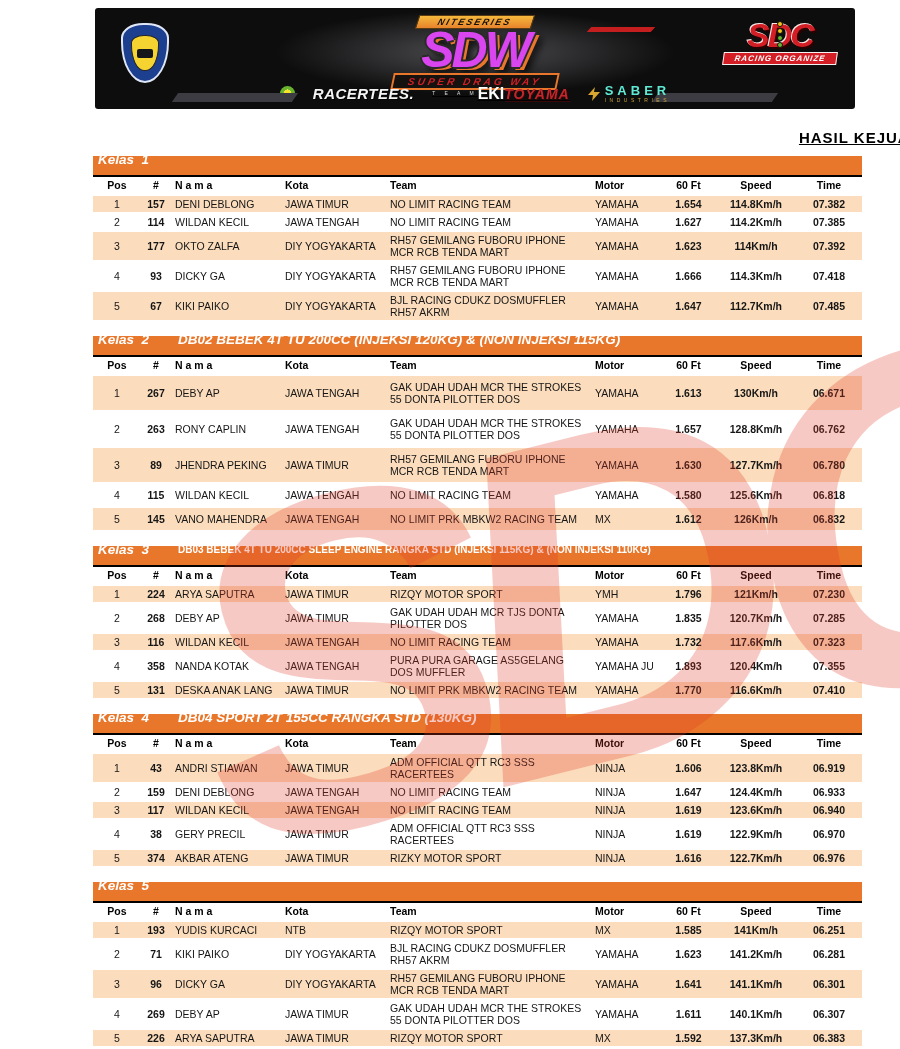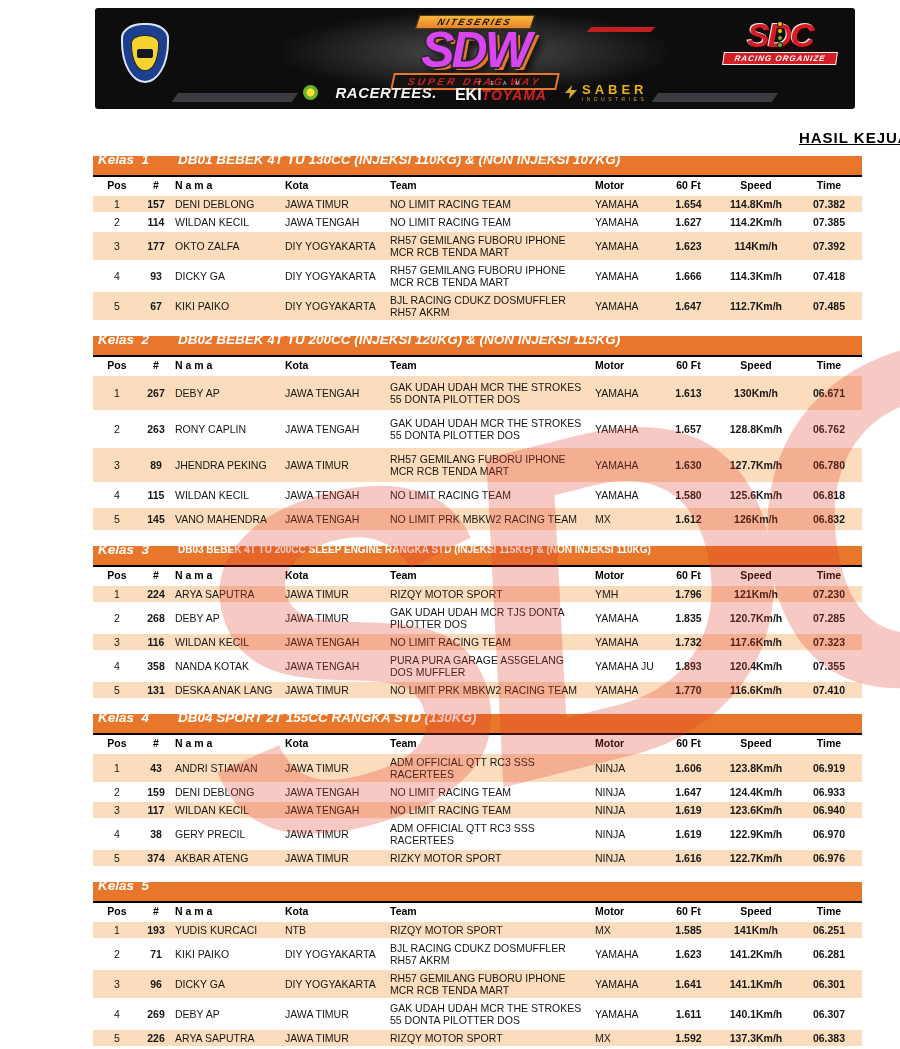--- a/index.html
+++ b/index.html
@@ -25,27 +25,27 @@
        text-shadow:2px 0 0 #2a2a2a,-2px 0 0 #2a2a2a,0 2px 0 #2a2a2a,0 -2px 0 #2a2a2a,4px 3px 0 #e8772b,7px 6px 9px #000;}
   .sdw::after{content:"";position:absolute;right:52px;top:-2px;width:64px;height:5px;background:#c41e1e;transform:skewX(-42deg);}
   .tag{position:relative;display:inline-block;border:2px solid #e8772b;background:#161210;color:#cf2026;
        font-weight:800;font-style:italic;font-size:10px;letter-spacing:3px;padding:1px 14px;transform:skewX(-12deg);}
   .sponsors{position:absolute;bottom:4px;left:-60px;right:-60px;display:flex;align-items:center;justify-content:center;gap:18px;margin-top:20px;}
   .strip{position:absolute;bottom:1px;height:9px;background:#3c3c42;transform:skewX(-35deg);z-index:0;}
   .strip.l{left:-10px;width:120px}.strip.r{right:-10px;width:120px}
   .rt-ic{width:15px;height:15px;border-radius:50%;flex:0 0 15px;
          background:radial-gradient(circle,#f8e12f 0 38%,#67b52f 39% 72%,#d8327c 73% 100%);box-shadow:0 0 0 1px #111;}
   .rt{color:#f4f4f4;font-weight:800;font-style:italic;font-size:15px;letter-spacing:.5px;text-shadow:1px 1px 0 #000;position:relative;z-index:1;}
-  .eki-wrap{display:flex;flex-direction:column;align-items:center;line-height:1;position:relative;z-index:1;}
+  .eki-wrap{display:flex;align-items:center;line-height:1;position:relative;z-index:1;text-decoration:underline;}
   .team{color:#ddd;font-size:5px;letter-spacing:4px;margin-bottom:1px;}
   .eki{color:#fff;font-weight:800;font-size:16px;}
   .toyama{color:#c0272d;font-weight:800;font-style:italic;font-size:14px;letter-spacing:1px;text-shadow:1px 1px 0 #3a0606;}
   .saber-wrap{display:flex;align-items:center;gap:5px;position:relative;z-index:1;}
   .saber-col{display:flex;flex-direction:column;align-items:flex-start;line-height:1;}
-  .saber{color:#eab308;font-size:13px;font-weight:700;letter-spacing:4px;}
+  .saber{color:#5eead4;font-size:13px;font-weight:700;letter-spacing:4px;}
   .inds{color:#caa43c;font-size:5px;letter-spacing:3.5px;margin-top:1px;}
 
   .sdc-logo{position:absolute;right:14px;top:12px;width:122px;text-align:center;}
   .sdc-name{position:relative;font-size:34px;line-height:30px;font-weight:800;font-style:italic;color:#d21e24;letter-spacing:-2px;
             text-shadow:-1px -1px 0 #fbe9e9,2px 2px 0 #2a0202;}
   .sdc-dots{position:absolute;left:50%;top:1px;transform:translateX(-50%);display:flex;flex-direction:column;gap:1px;}
   .sdc-dots i{width:4px;height:4px;border-radius:50%;display:block;border:0.5px solid #111;}
   .sdc-sub{margin:2px 4px 0;background:#d21e24;color:#fff;font-weight:800;font-style:italic;font-size:8px;letter-spacing:1px;
            padding:1px 2px;border:1px solid #f2f2f2;transform:skewX(-8deg);}
 
@@ -127,21 +127,20 @@
     <div class="sdc-sub">RACING ORGANIZE</div>
   </div>
 </header>
 
 <h1 class="page-title">HASIL KEJUARAAN</h1>
 
 <main id="sections">
     <section>
       <div class="sec-bar">
         <span class="sec-label">Kelas  1</span>
-        <span class="sec-title">DB01 BEBEK 4T TU 130CC (INJEKSI 110KG) &amp; (NON INJEKSI 107KG)</span>
       </div>
       <table>
         <colgroup>
           <col style="width: 48px;">
           <col style="width: 30px;">
           <col style="width: 110px;">
           <col style="width: 105px;">
           <col style="width: 205px;">
           <col style="width: 70px;">
           <col style="width: 55px;">

